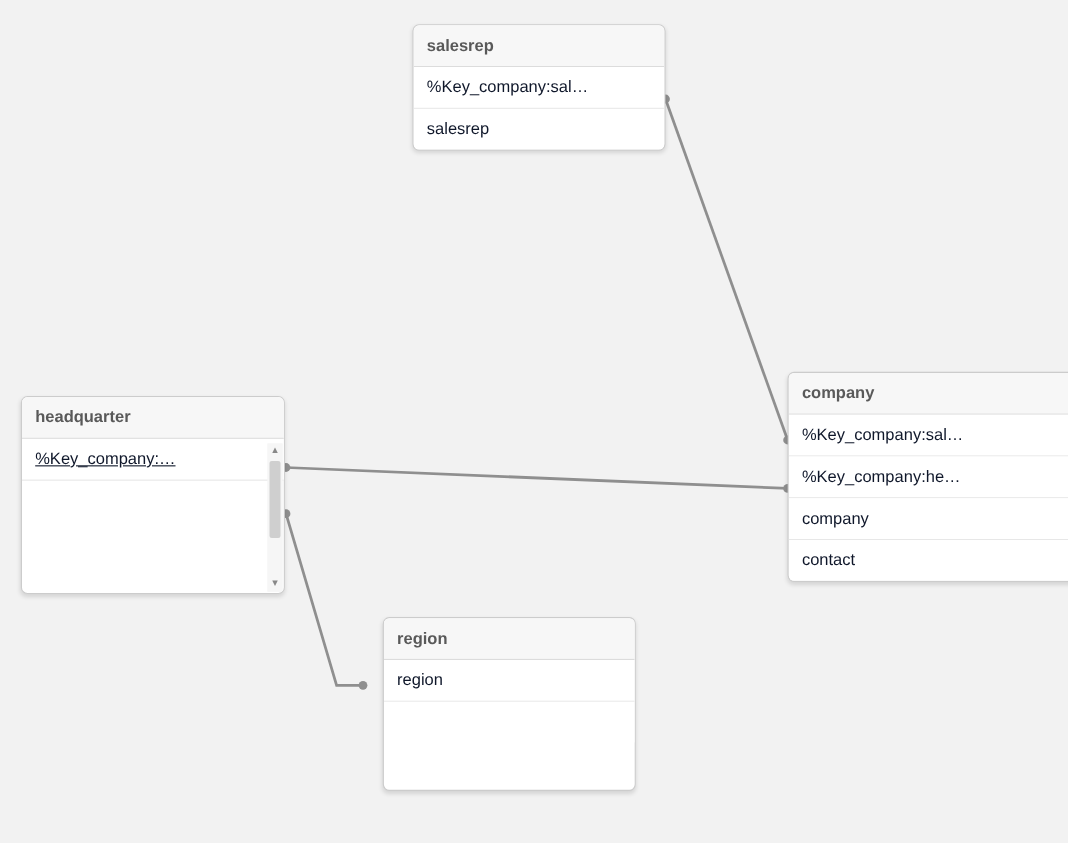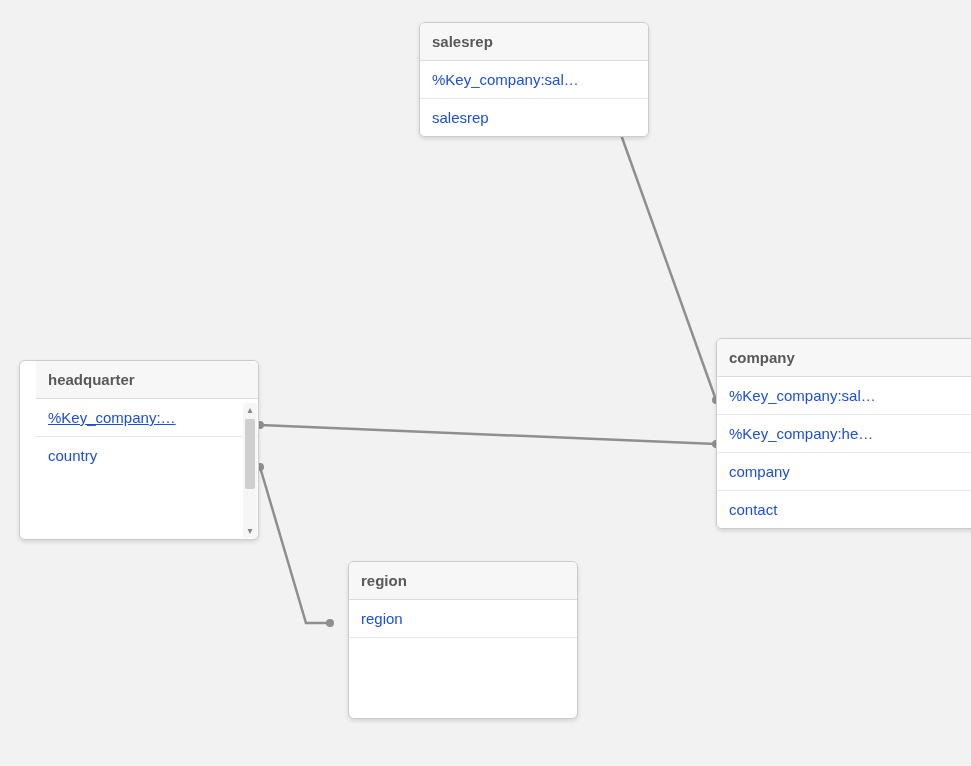--- a/index.html
+++ b/index.html
@@ -39,21 +39,21 @@
     font-weight: 600;
     color: #595959;
     border-bottom: 1px solid #dcdcdc;
     white-space: nowrap;
     overflow: hidden;
     text-overflow: ellipsis;
   }
   .field-row {
     padding: 10px 12px;
     font-size: 15px;
-    color: #1d4ed8;
+    color: #0f172a;
     border-bottom: 1px solid #e7e7e7;
     background: #ffffff;
     white-space: nowrap;
     overflow: hidden;
     text-overflow: ellipsis;
     display: flex;
     align-items: center;
     gap: 6px;
   }
   .field-row.last {
@@ -102,38 +102,37 @@
 
     <line x1="260" y1="425" x2="716" y2="444" stroke="#8f8f8f" stroke-width="2.5"></line>
     <circle cx="260" cy="425" r="4" fill="#8f8f8f"></circle>
     <circle cx="716" cy="444" r="4" fill="#8f8f8f"></circle>
 
     <polyline points="260,467 306,623 330,623" fill="none" stroke="#8f8f8f" stroke-width="2.5"></polyline>
     <circle cx="260" cy="467" r="4" fill="#8f8f8f"></circle>
     <circle cx="330" cy="623" r="4" fill="#8f8f8f"></circle>
   </svg>
 
-  <div class="table-box" style="left:375px; top:22px; width:230px;margin-left:44px;">
+  <div class="table-box" style="left:375px; top:22px; width:230px;">
     <div class="table-title">salesrep</div>
     <div class="field-row">%Key_company:sal…</div>
     <div class="field-row last">salesrep</div>
   </div>
 
   <div class="table-box" style="left:716px; top:338px; width:263px;">
     <div class="table-title">company</div>
     <div class="field-row">%Key_company:sal…</div>
     <div class="field-row">%Key_company:he…</div>
     <div class="field-row">company</div>
     <div class="field-row last">contact</div>
   </div>
 
-  <div class="table-box" style="left:19px; top:360px; width:240px; height:180px;padding-left:16px;">
+  <div class="table-box" style="left:19px; top:360px; width:240px; height:180px;">
     <div class="table-title">headquarter</div>
     <div class="field-row" style="padding-right:22px;text-decoration:underline;">%Key_company:…</div>
-    <div class="field-row last" style="padding-right:22px;">country</div>
     <div class="scroll-track">
       <div class="scroll-arrow" style="top:0;">▴</div>
       <div class="scroll-thumb" style="top:16px; height:70px;"></div>
       <div class="scroll-arrow" style="bottom:0;">▾</div>
     </div>
   </div>
 
   <div class="table-box" style="left:348px; top:561px; width:230px; height:158px;">
     <div class="table-title">region</div>
     <div class="field-row">region</div>

